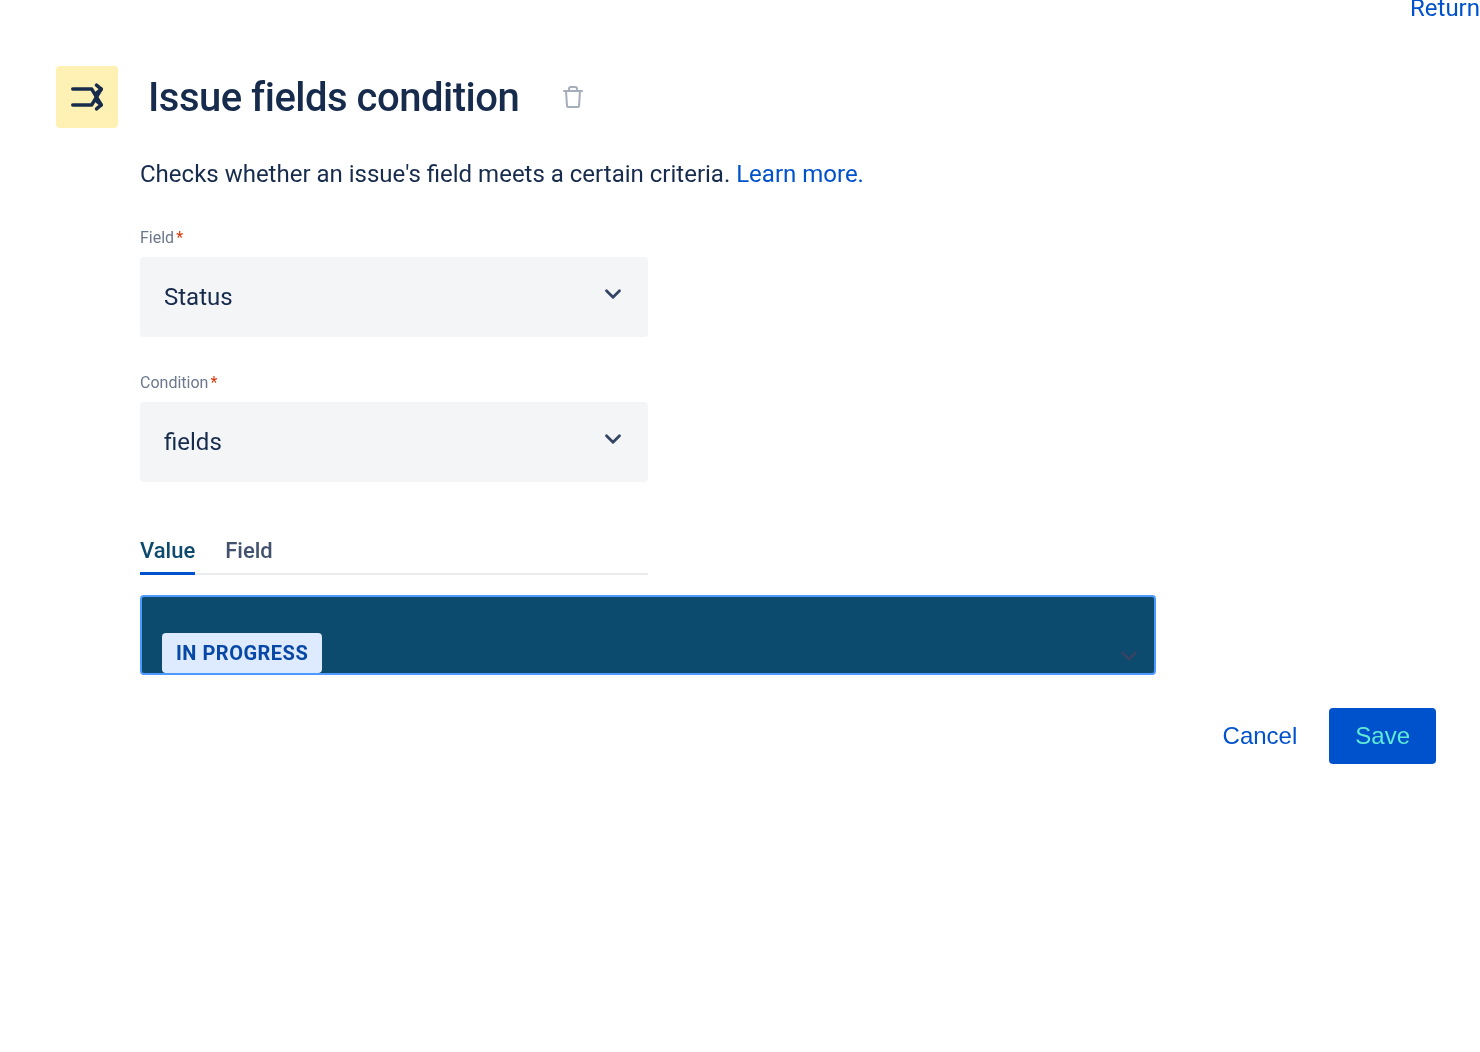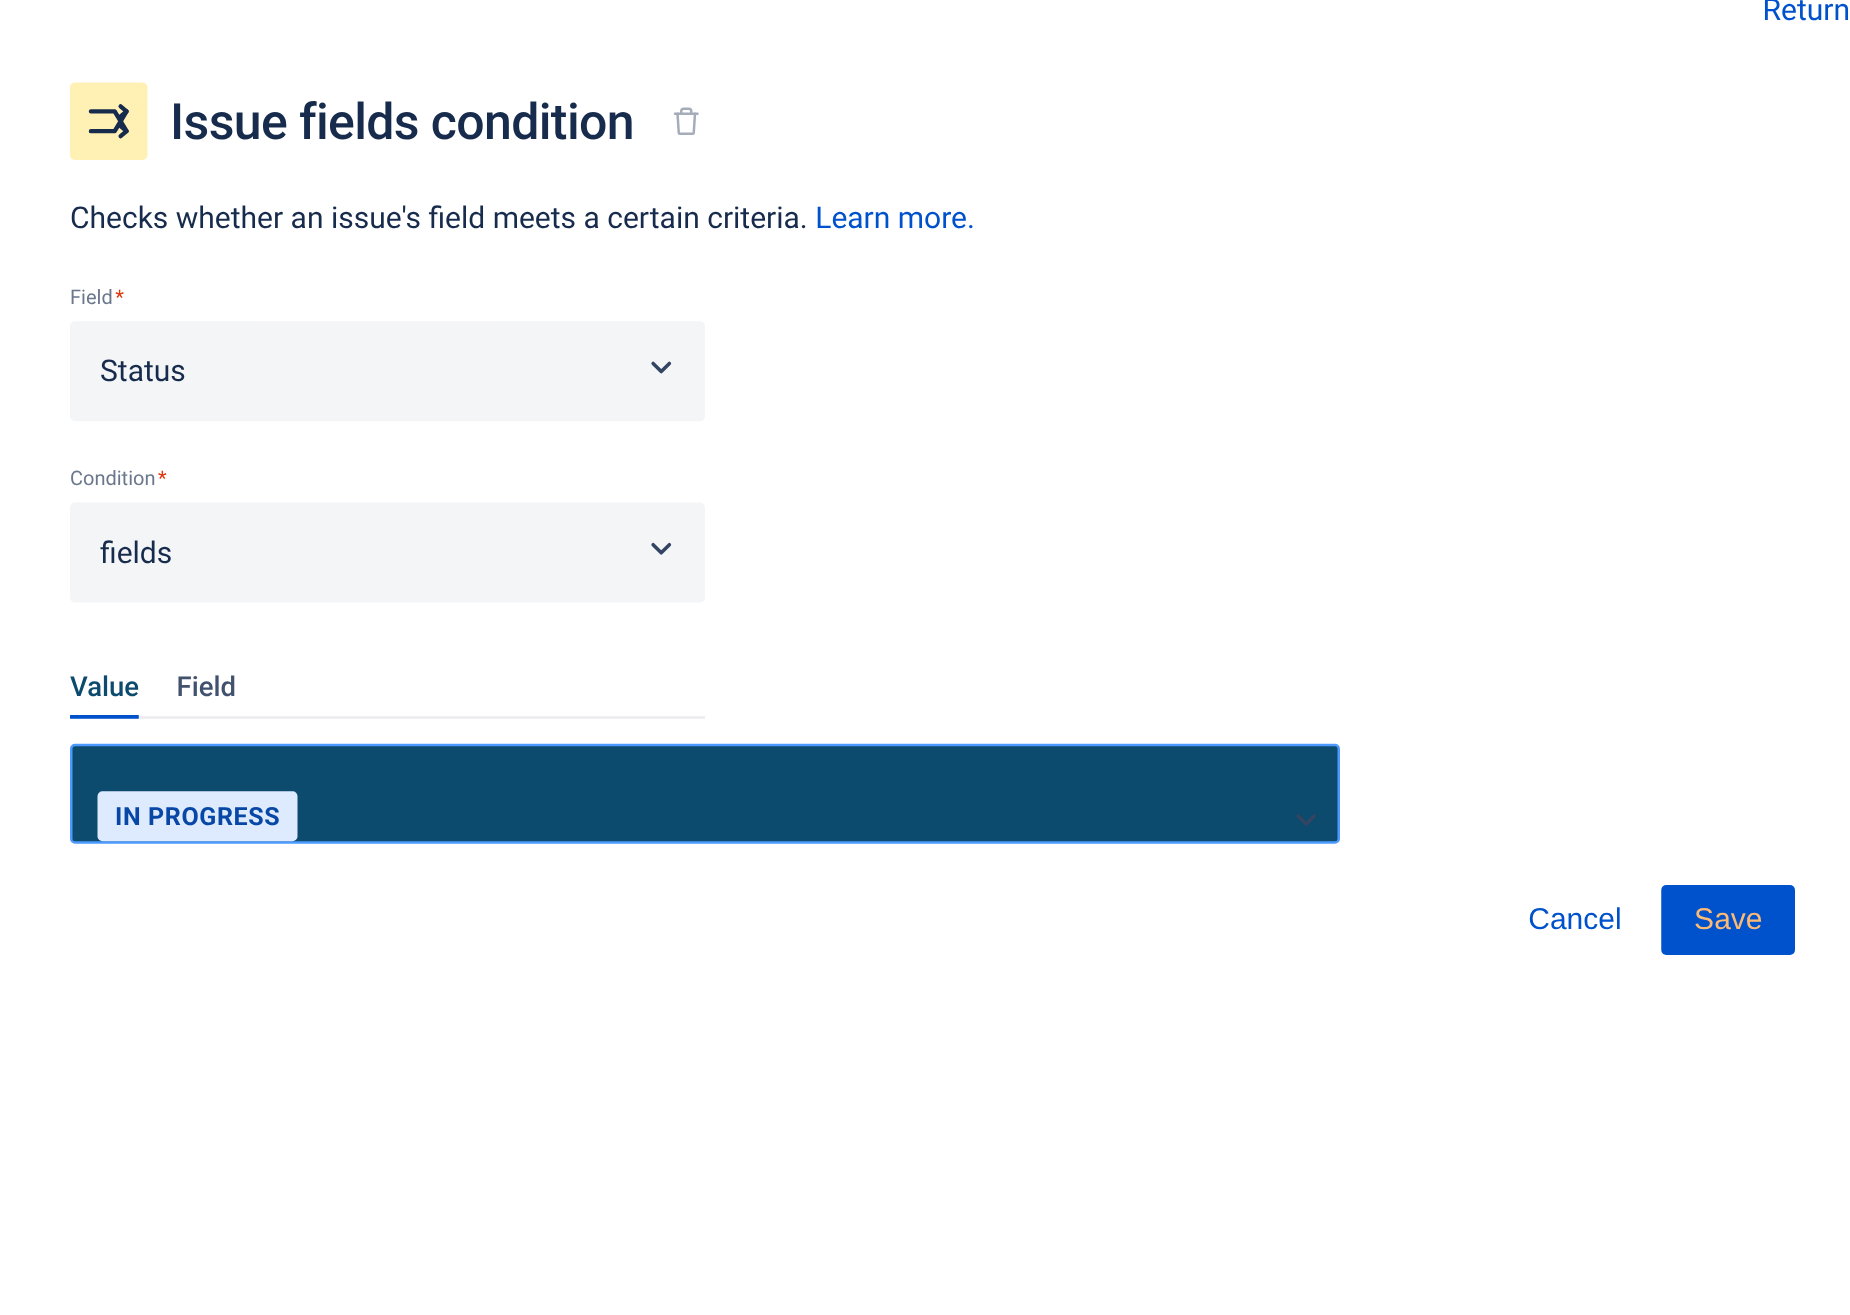--- a/index.html
+++ b/index.html
@@ -24,21 +24,21 @@
   .page {
     position: absolute;
     top: 66px;
     left: 56px;
     width: 1340px;
   }
 
   .header-row {
     display: flex;
     align-items: center;
-    gap: 18px;
+    gap: 30px;
   }
 
   .icon-tile {
     width: 62px;
     height: 62px;
     background: #FFF0B3;
     border-radius: 4px;
     display: flex;
     align-items: center;
     justify-content: center;
@@ -55,20 +55,21 @@
 
   .trash-icon {
     margin-left: 12px;
     color: #A5ADBA;
     display: inline-flex;
     align-items: center;
   }
   .trash-icon svg { width: 24px; height: 26px; }
 
   .content {
+    margin-left: 84px;
     margin-top: 28px;
   }
 
   .description {
     font-size: 24px;
     color: #172B4D;
     line-height: 1.5;
   }
   .description a {
     color: #0052CC;
@@ -166,21 +167,21 @@
     background: transparent;
     border: none;
     color: #0052CC;
     font-size: 24px;
     font-weight: 400;
     cursor: pointer;
   }
   .btn-save {
     background: #0052CC;
     border: none;
-    color: #fdba74;
+    color: #5eead4;
     font-size: 24px;
     font-weight: 400;
     padding: 14px 26px;
     border-radius: 4px;
     cursor: pointer;
   }
 </style>
 </head>
 <body>
 

